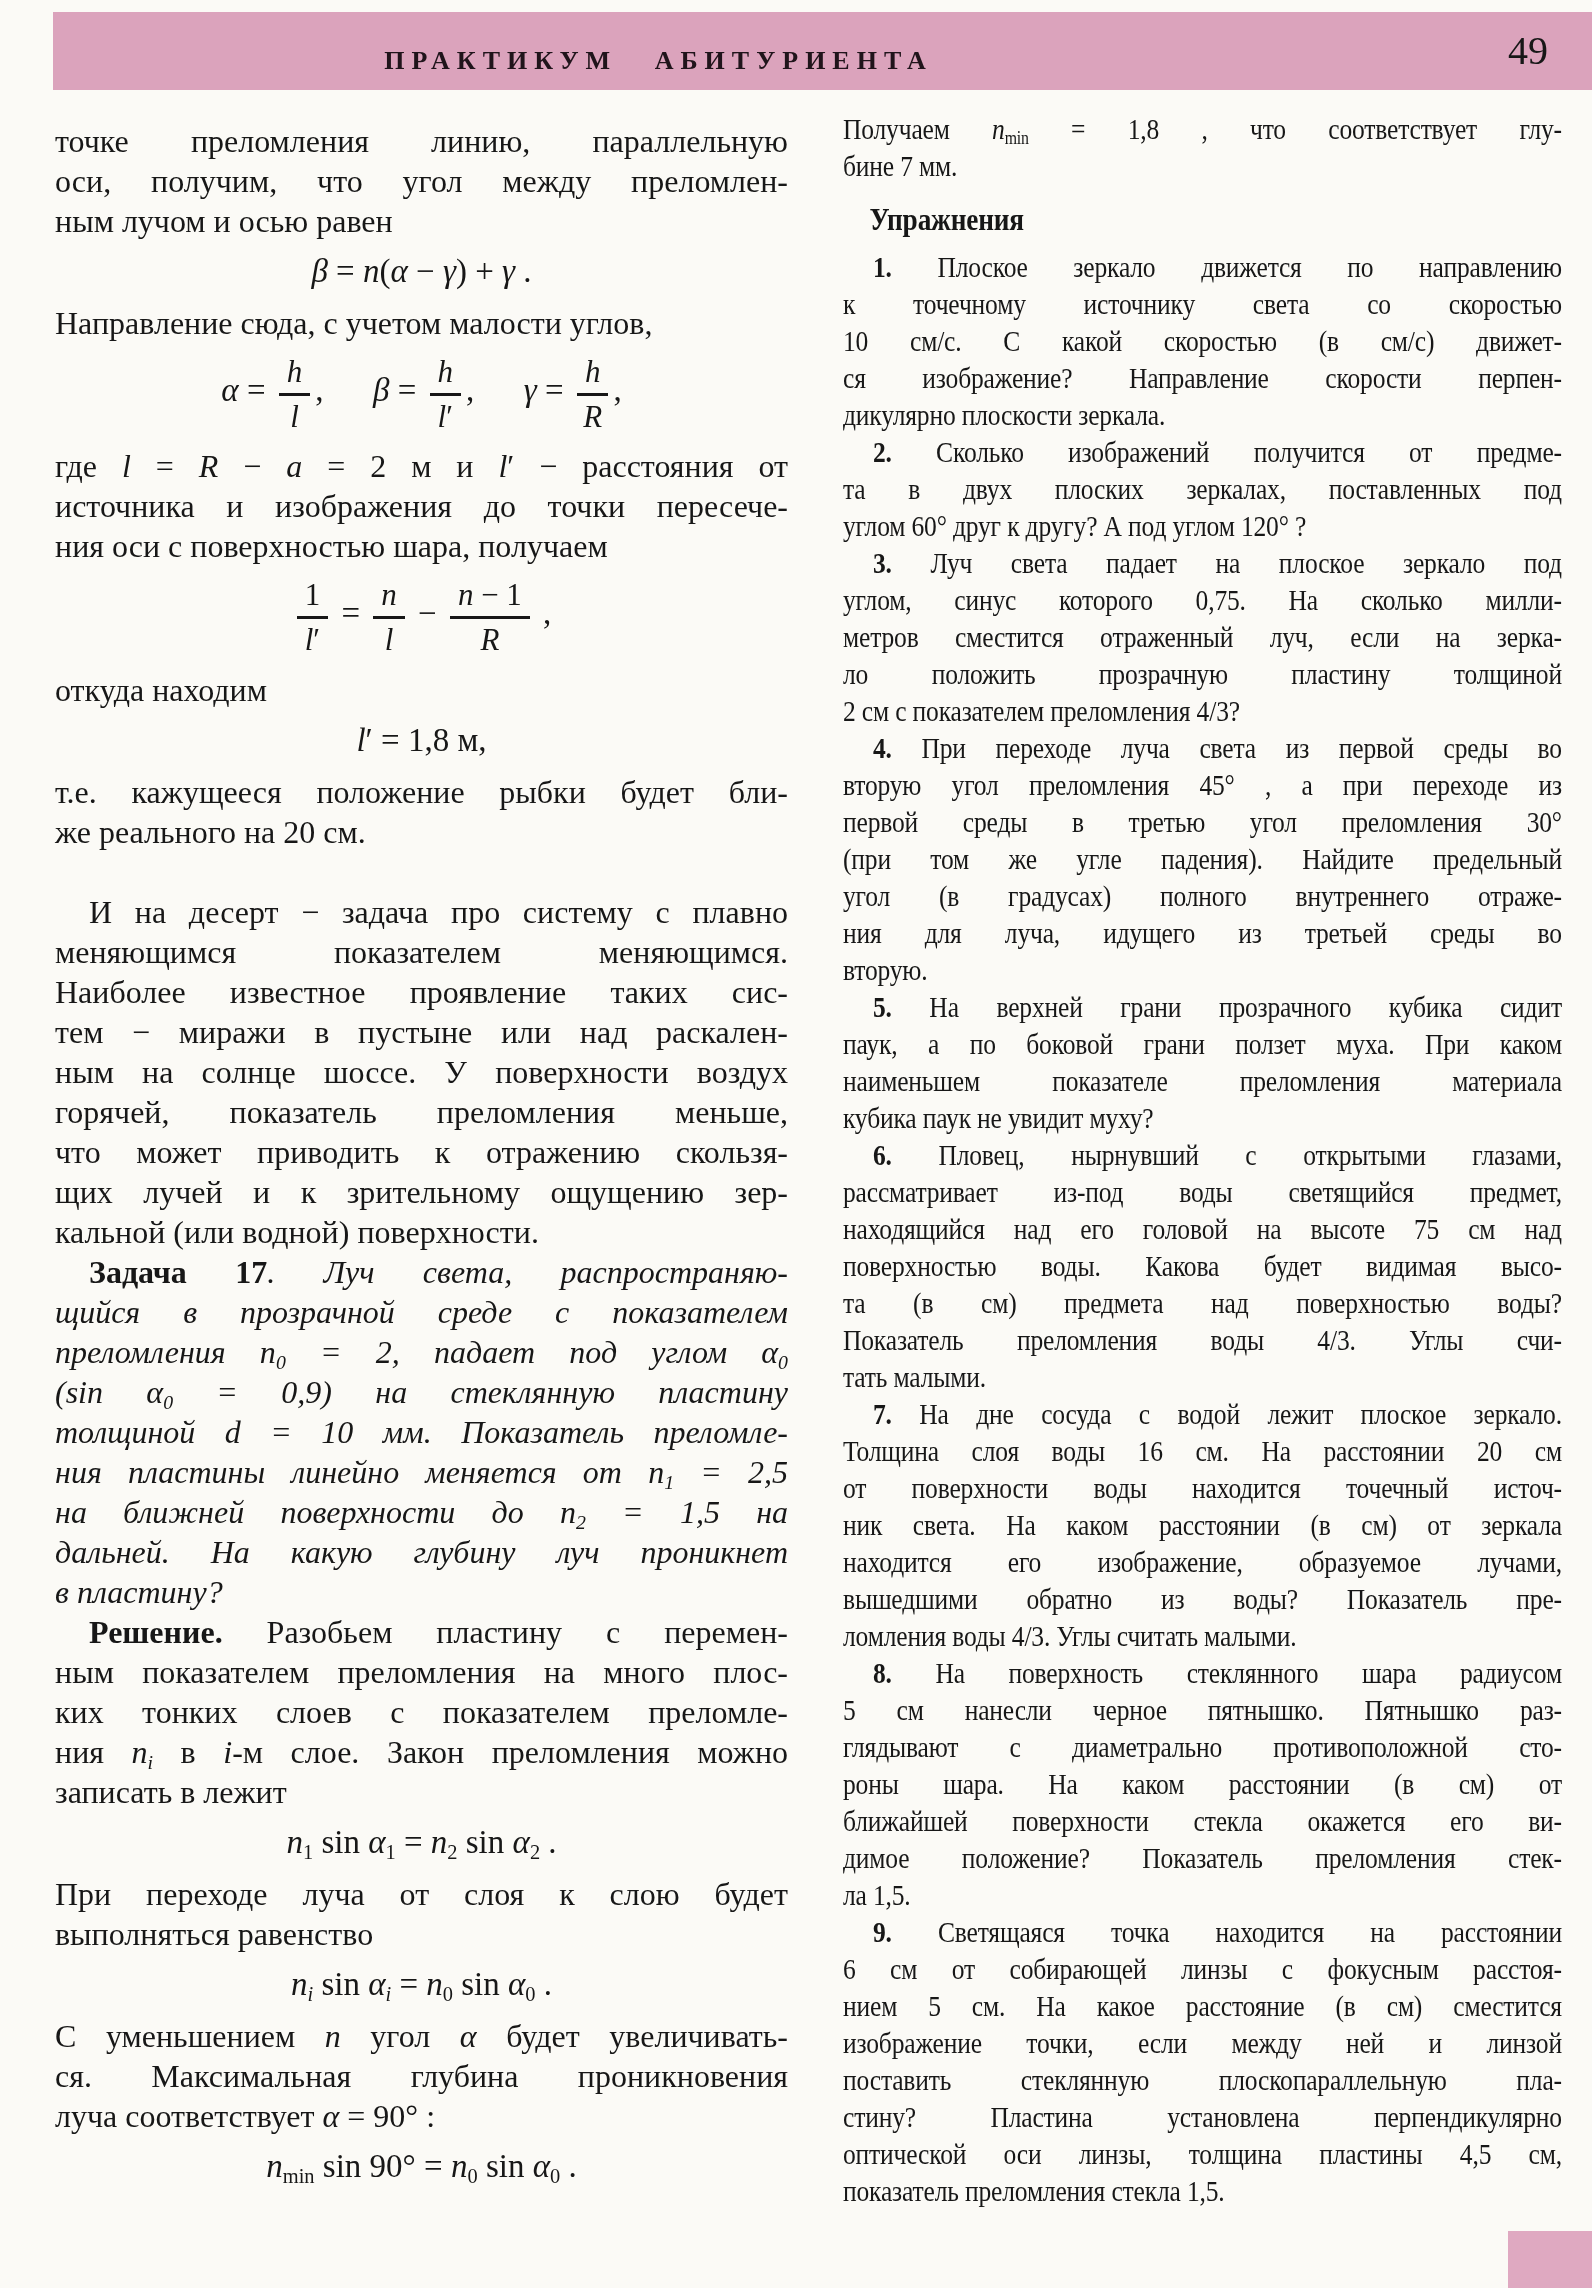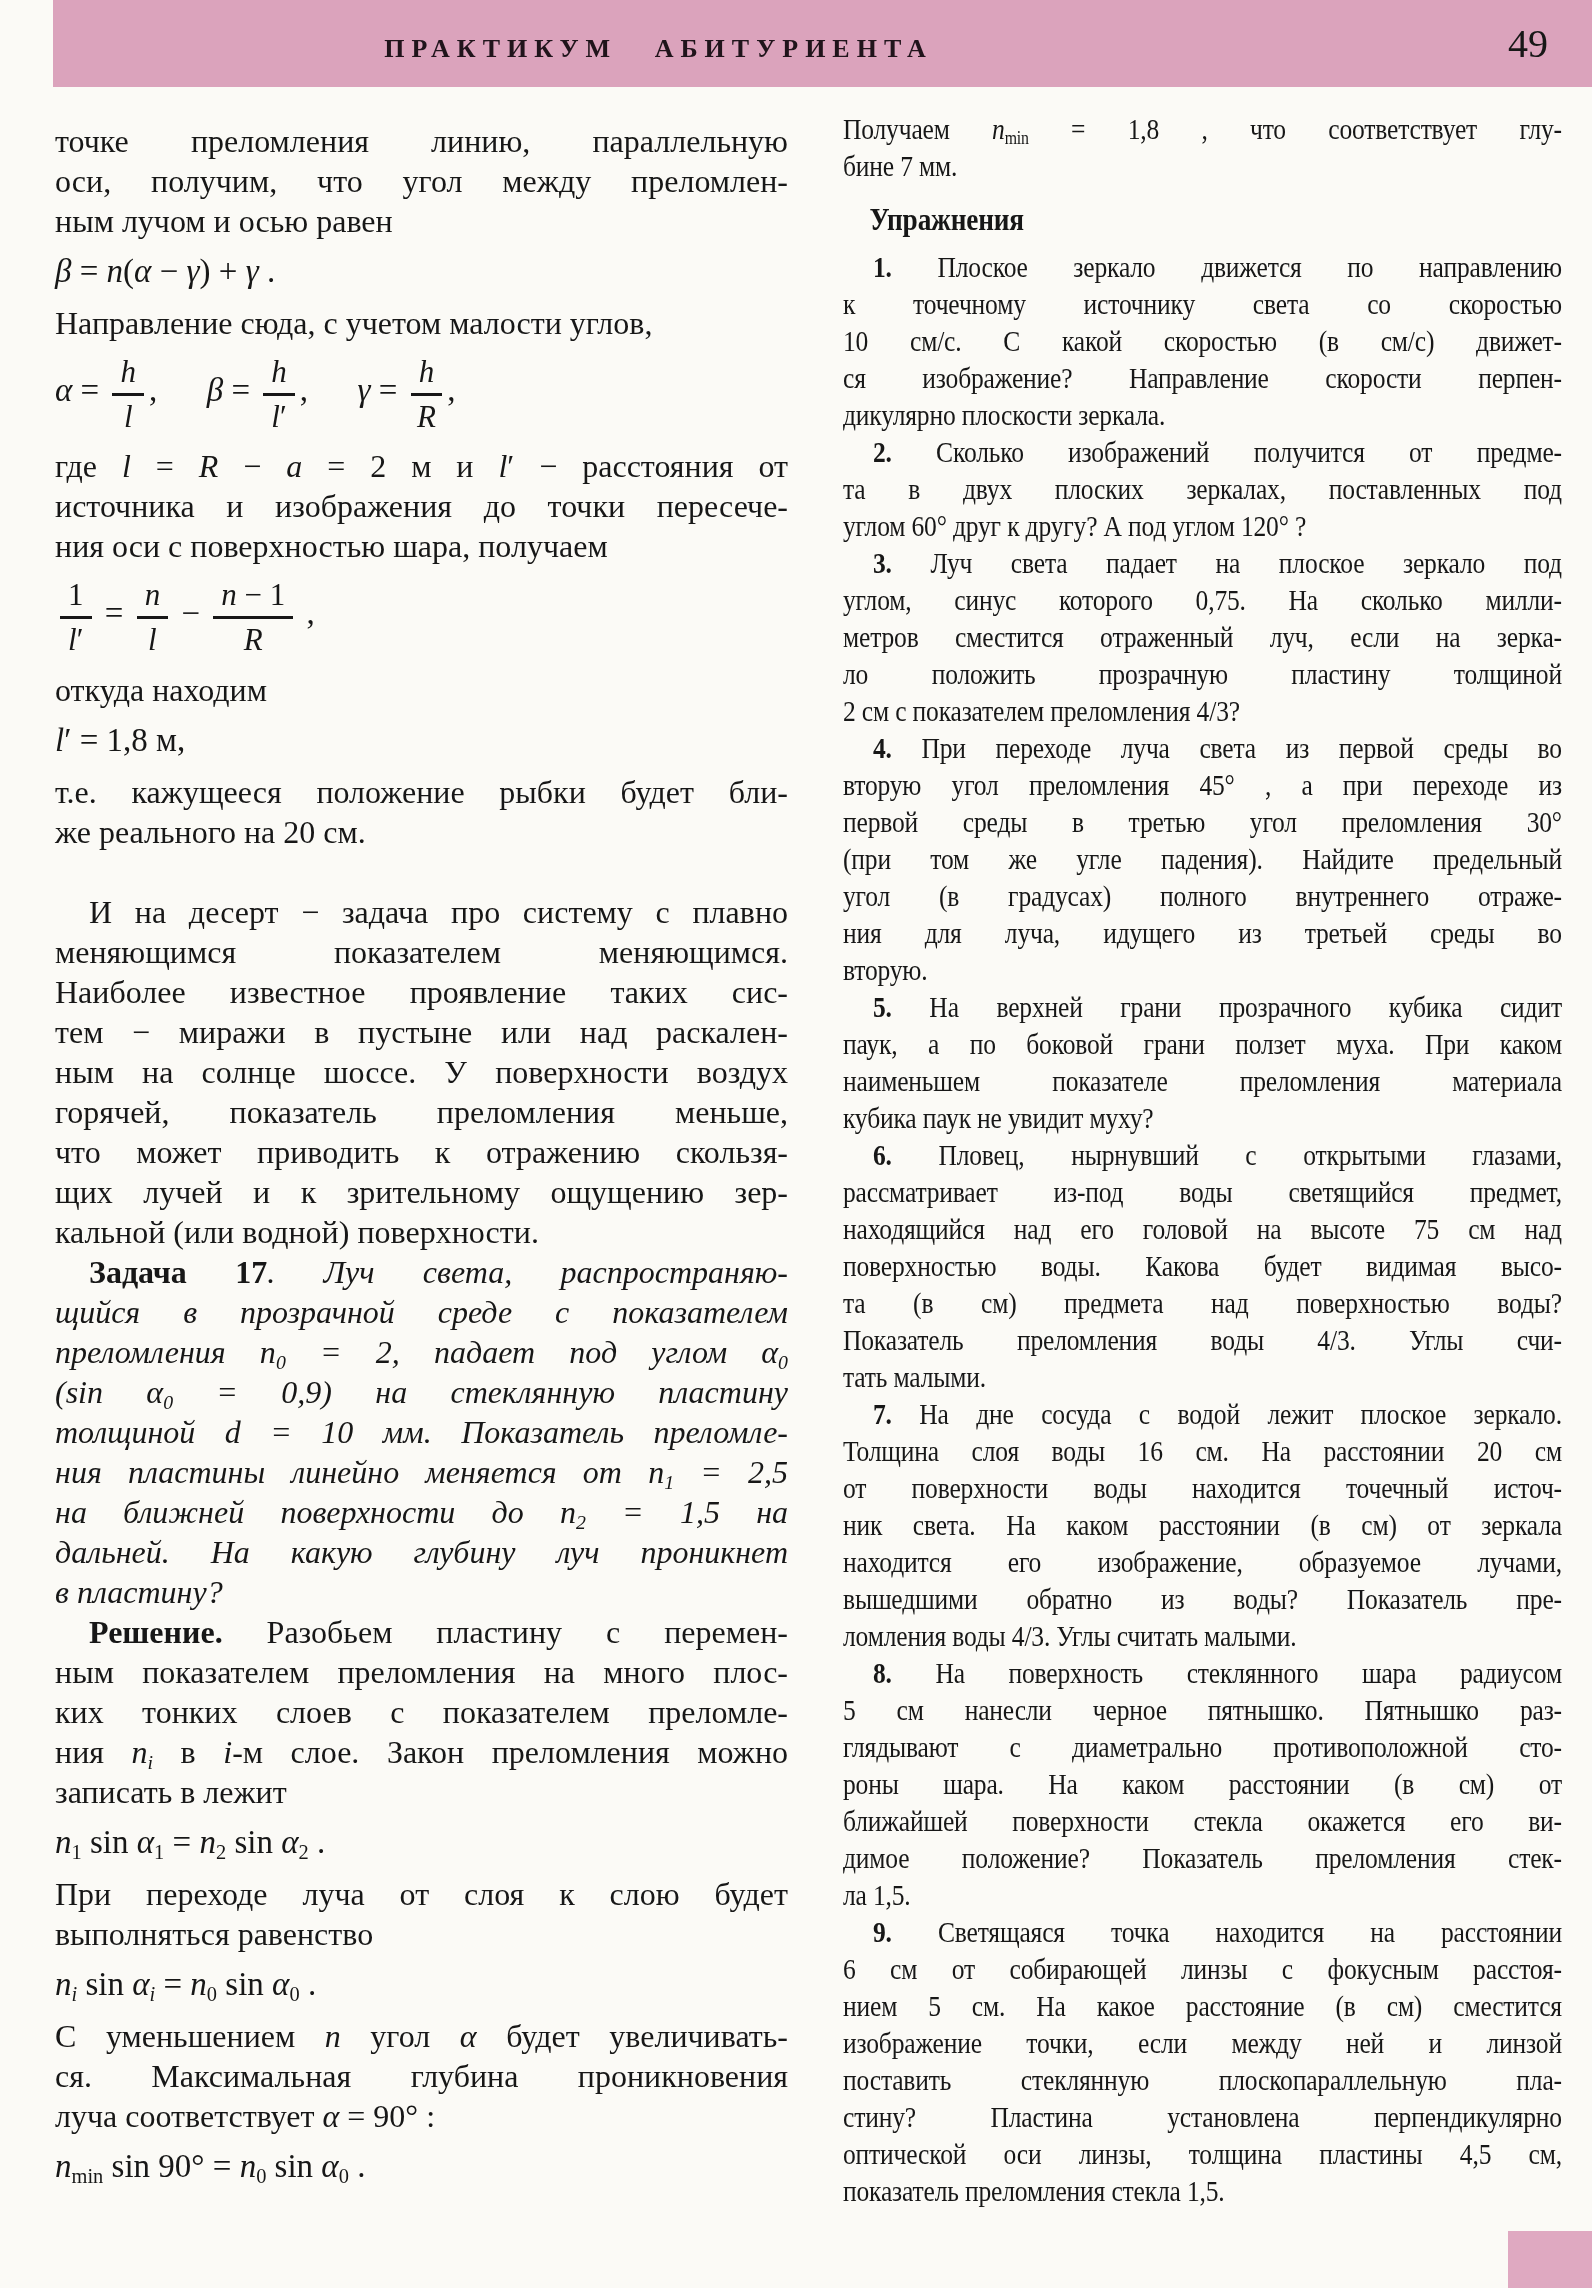--- a/index.html
+++ b/index.html
@@ -3,21 +3,21 @@
 <meta charset="utf-8">
 <title>Практикум абитуриента — 49</title>
 <style>
   * { box-sizing: border-box; }
   html,body { margin:0; padding:0; }
   body {
     width:1592px; height:2289px; position:relative; overflow:hidden;
     background:#fbfaf6; color:#171717;
     font-family:"Liberation Serif","DejaVu Serif",serif;
   }
-  .masthead { position:absolute; left:53px; top:0; width:1539px; height:87px; background:#dba3bc; }
+  .masthead { position:absolute; left:53px; top:12px; width:1539px; height:78px; background:#dba3bc; }
   .mast-title {
     position:absolute; left:0; top:0; width:100%; height:95px; line-height:98px;
     text-align:center; padding-right:328px; font-weight:700; font-size:26px;
     letter-spacing:7px; word-spacing:24px; color:#20141b;
   }
   .page-num { position:absolute; right:44px; top:50%; transform:translateY(-52%); font-size:40px; color:#171717; }
   .corner-block { position:absolute; left:1508px; top:2231px; width:84px; height:58px; background:#dfa9c1; }
 
   .col-left  { position:absolute; left:55px;  top:109px; width:733px; font-size:32px;margin-top:12px; }
   .col-right { position:absolute; left:843px; top:111px; width:718px; }
@@ -25,21 +25,21 @@
 
   .ln { line-height:40px; text-align:justify; text-align-last:justify; }
   .cr-inner .ln { line-height:37px; }
   .ln.last { text-align-last:left; }
   .ln.ind  { text-indent:34px; }
   .para { margin:0; }
   .mt-gap { margin-top:40px; }
   .italic { font-style:italic; }
   .italic b { font-style:normal; }
 
-  .disp { text-align:left; margin:7px 0 9px; line-height:46px; font-size:33px; }
+  .disp { text-align:center; margin:7px 0 9px; line-height:46px; font-size:33px; }
   .disp.tall { margin:10px 0 12px; }
   .frac { display:inline-flex; flex-direction:column; align-items:center; vertical-align:middle; margin:0 5px; line-height:1.15; font-size:31px; }
   .fn { border-bottom:3px solid #171717; padding:1px 8px 3px; }
   .fd { padding-top:3px; }
   sub { font-size:0.62em; vertical-align:-0.28em; line-height:0; }
 
   .ex-heading { font-weight:700; font-size:31px; text-indent:30px; margin:16px 0 10px; line-height:38px; }
 </style>
 </head>
 <body>

